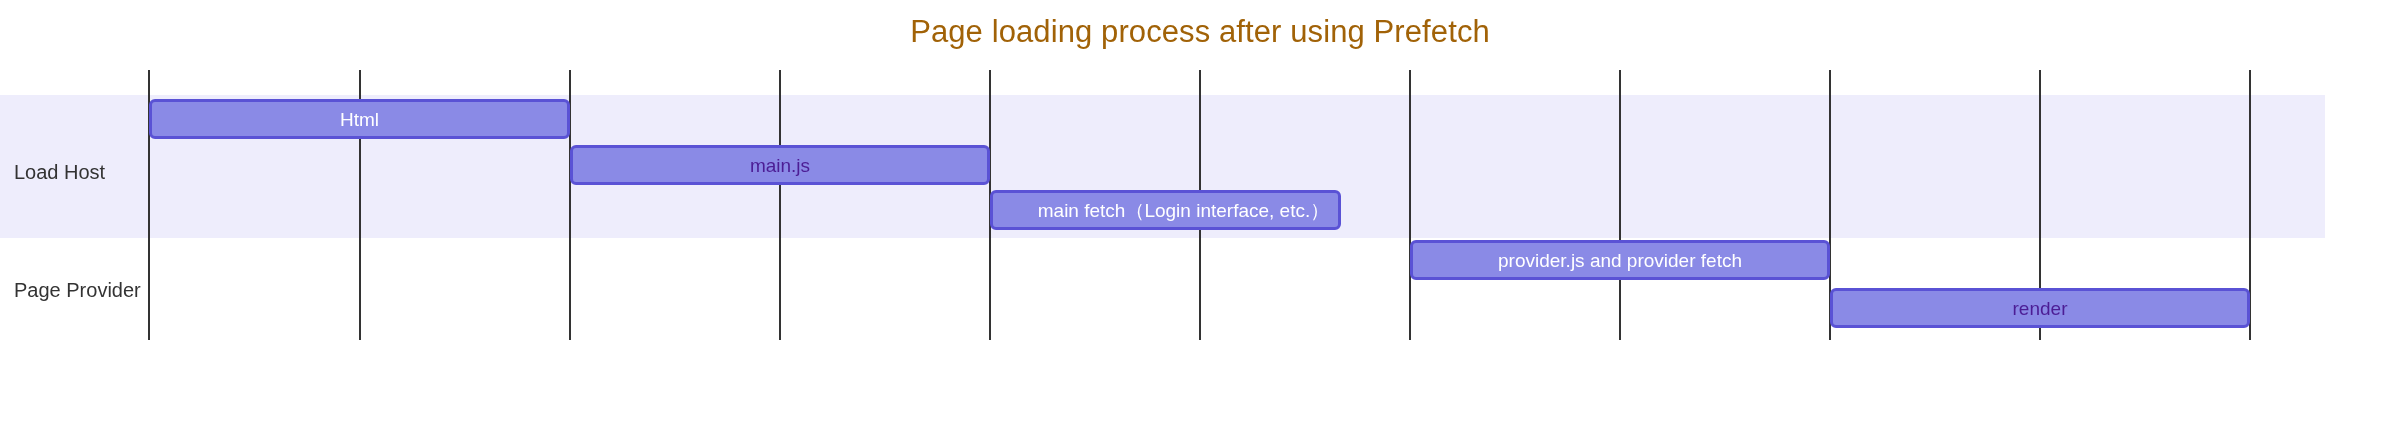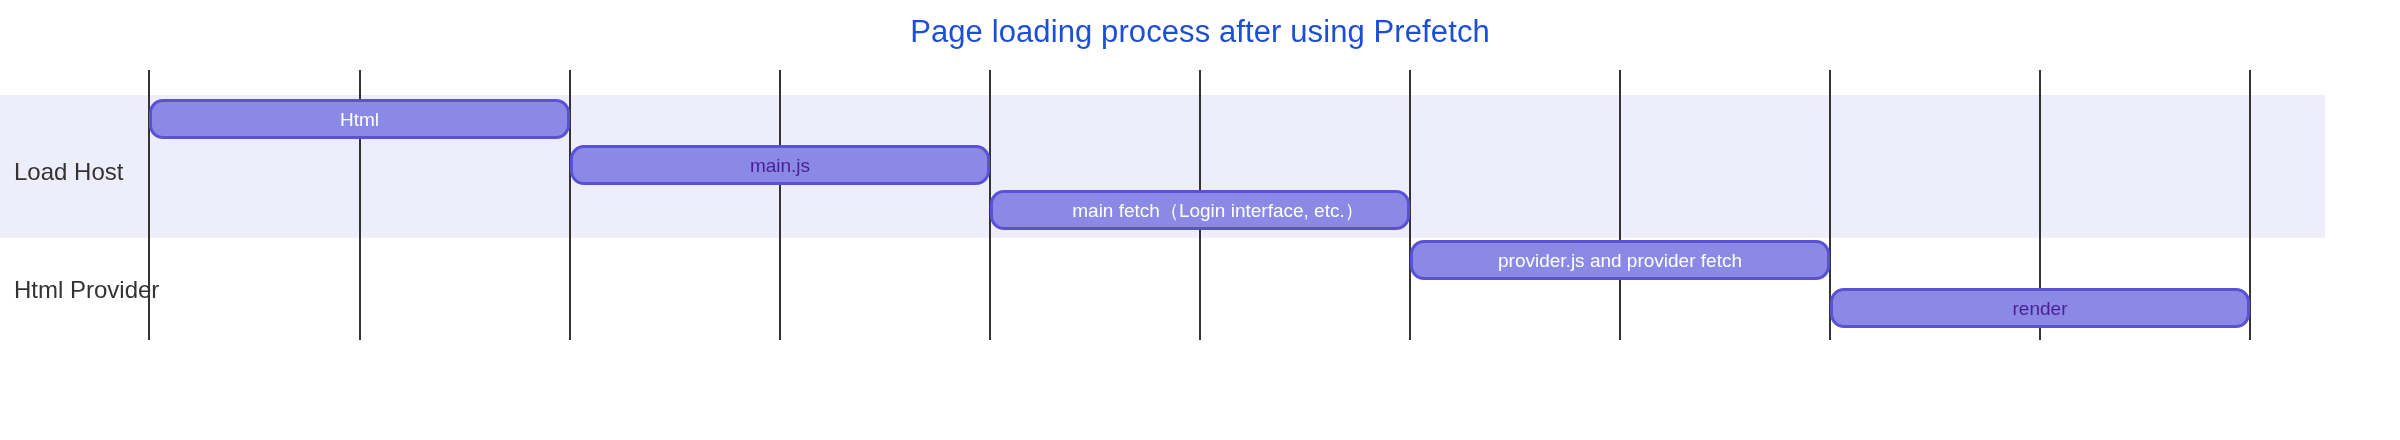--- a/index.html
+++ b/index.html
@@ -24,21 +24,21 @@
 
   
   .chart-title {
     position: absolute;
     left: 0;
     top: 14px;
     width: 2400px;
     text-align: center;
     font-size: 31px;
     font-weight: 400;
-    color: #1d4ed8;
+    color: #a16207;
     letter-spacing: 0.1px;
     white-space: nowrap;
   }
 
   
   .plot-area {
     position: absolute;
     left: 0;
     top: 0;
     width: 2400px;
@@ -61,34 +61,34 @@
     top: 70px;
     height: 270px;
     width: 2px;
     background: #333333;
   }
 
   
   .section-label {
     position: absolute;
     left: 14px;
-    font-size: 24px;
+    font-size: 20px;
     color: #333333;
     white-space: nowrap;
     transform: translateY(-50%);
   }
 
   
   .task-bar {
     position: absolute;
     height: 40px;
     box-sizing: border-box;
     background: #8a8ae6;
     border: 3px solid #5a52d5;
-    border-radius: 14px;
+    border-radius: 6px;
     display: flex;
     align-items: center;
     justify-content: center;
   }
   .task-label {
     font-size: 19px;
     color: #ffffff;
     white-space: nowrap;
     line-height: 1;
   }
@@ -110,30 +110,30 @@
         <div class="grid-line" style="left: 989px; background: rgb(51, 51, 51);"></div>
         <div class="grid-line" style="left: 1199px; background: rgb(51, 51, 51);"></div>
         <div class="grid-line" style="left: 1409px; background: rgb(51, 51, 51);"></div>
         <div class="grid-line" style="left: 1619px; background: rgb(51, 51, 51);"></div>
         <div class="grid-line" style="left: 1829px; background: rgb(51, 51, 51);"></div>
         <div class="grid-line" style="left: 2039px; background: rgb(51, 51, 51);"></div>
         <div class="grid-line" style="left: 2249px; background: rgb(51, 51, 51);"></div>
       </div>
     <div id="section-labels-layer">
         <div class="section-label" style="top: 172px; color: rgb(51, 51, 51);">Load Host</div>
-        <div class="section-label" style="top: 290px; color: rgb(51, 51, 51);">Html Provider</div>
+        <div class="section-label" style="top: 290px; color: rgb(51, 51, 51);">Page Provider</div>
       </div>
     <div id="bars-layer">
         <div class="task-bar" style="left: 149px; width: 421px; top: 99px; background: rgb(138, 138, 230); border-color: rgb(90, 82, 213);">
           <span class="task-label" style="color: rgb(255, 255, 255);">Html</span>
         </div>
         <div class="task-bar" style="left: 570px; width: 420px; top: 145px; background: rgb(138, 138, 230); border-color: rgb(90, 82, 213);">
           <span class="task-label" style="color: #4c1d95;">main.js</span>
         </div>
-        <div class="task-bar" style="left: 990px; width: 420px; top: 190px; background: rgb(138, 138, 230); border-color: rgb(90, 82, 213); padding-left: 36px;">
+        <div class="task-bar" style="left: 990px; width: 351px; top: 190px; background: rgb(138, 138, 230); border-color: rgb(90, 82, 213); padding-left: 36px;">
           <span class="task-label" style="color: rgb(255, 255, 255);">main fetch（Login interface, etc.）</span>
         </div>
         <div class="task-bar" style="left: 1410px; width: 420px; top: 240px; background: rgb(138, 138, 230); border-color: rgb(90, 82, 213);">
           <span class="task-label" style="color: rgb(255, 255, 255); text-align: center;">provider.js and provider fetch</span>
         </div>
         <div class="task-bar" style="left: 1830px; width: 420px; top: 288px; background: rgb(138, 138, 230); border-color: rgb(90, 82, 213);">
           <span class="task-label" style="color: #4c1d95;">render</span>
         </div>
       </div>
   </div>

